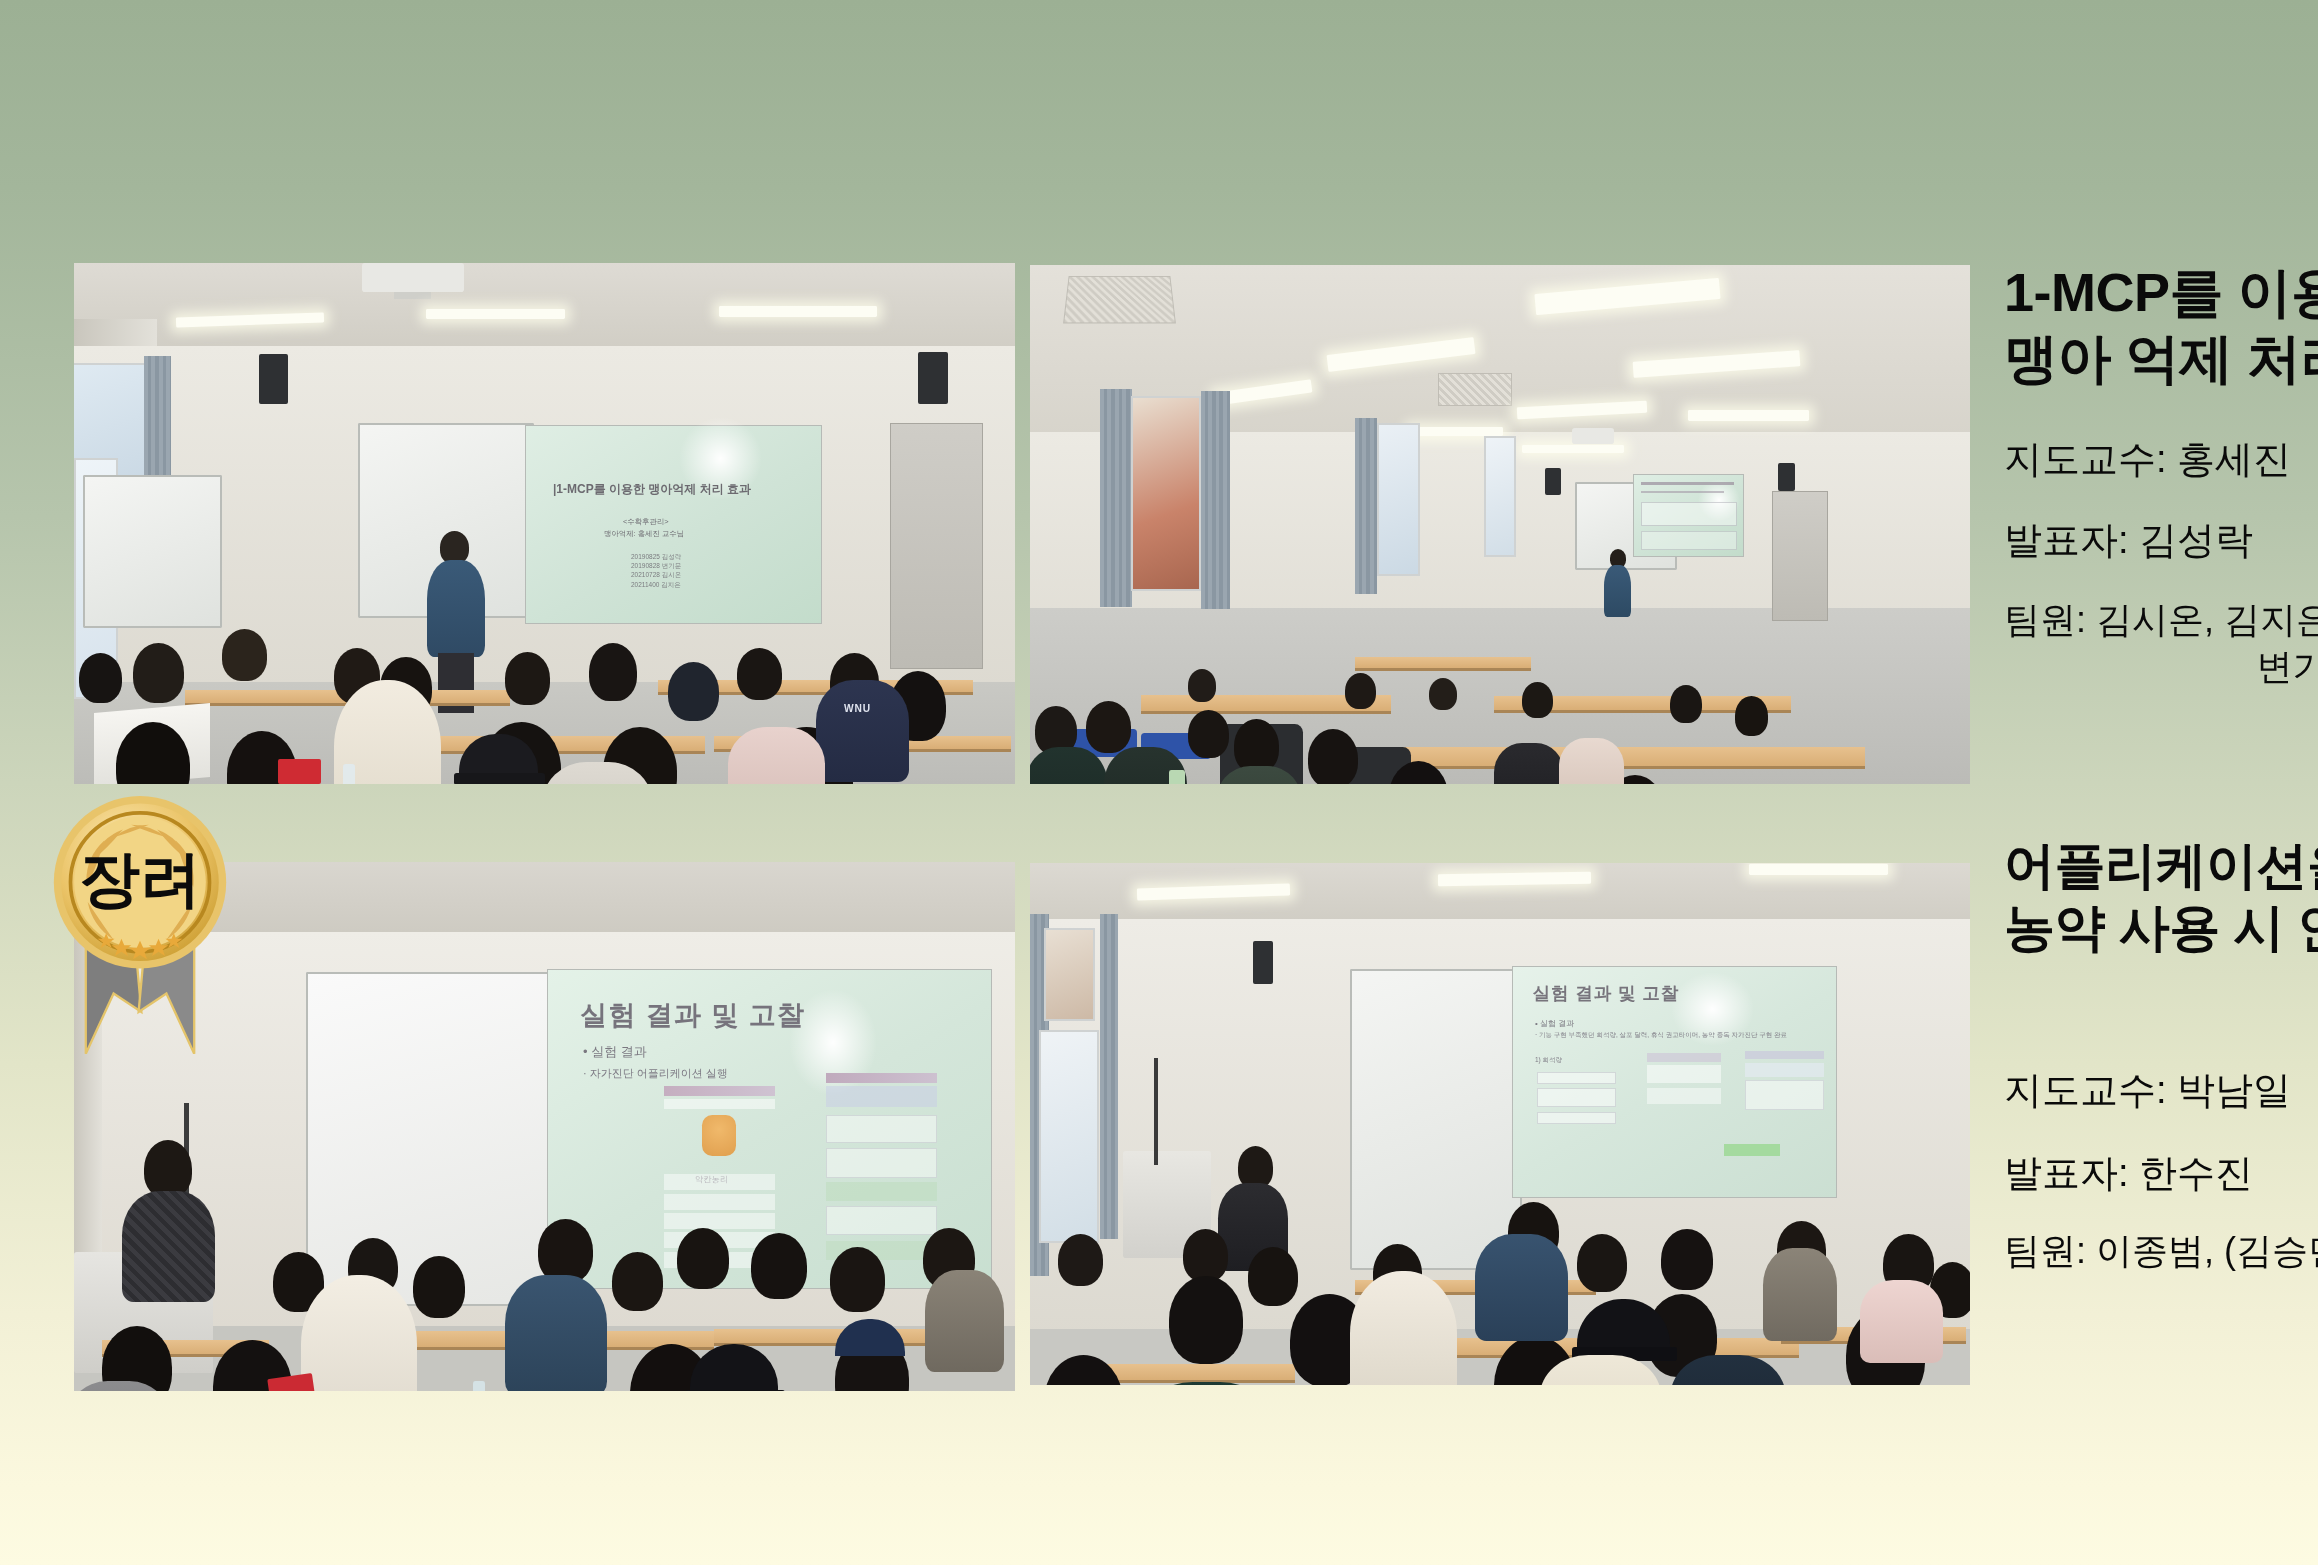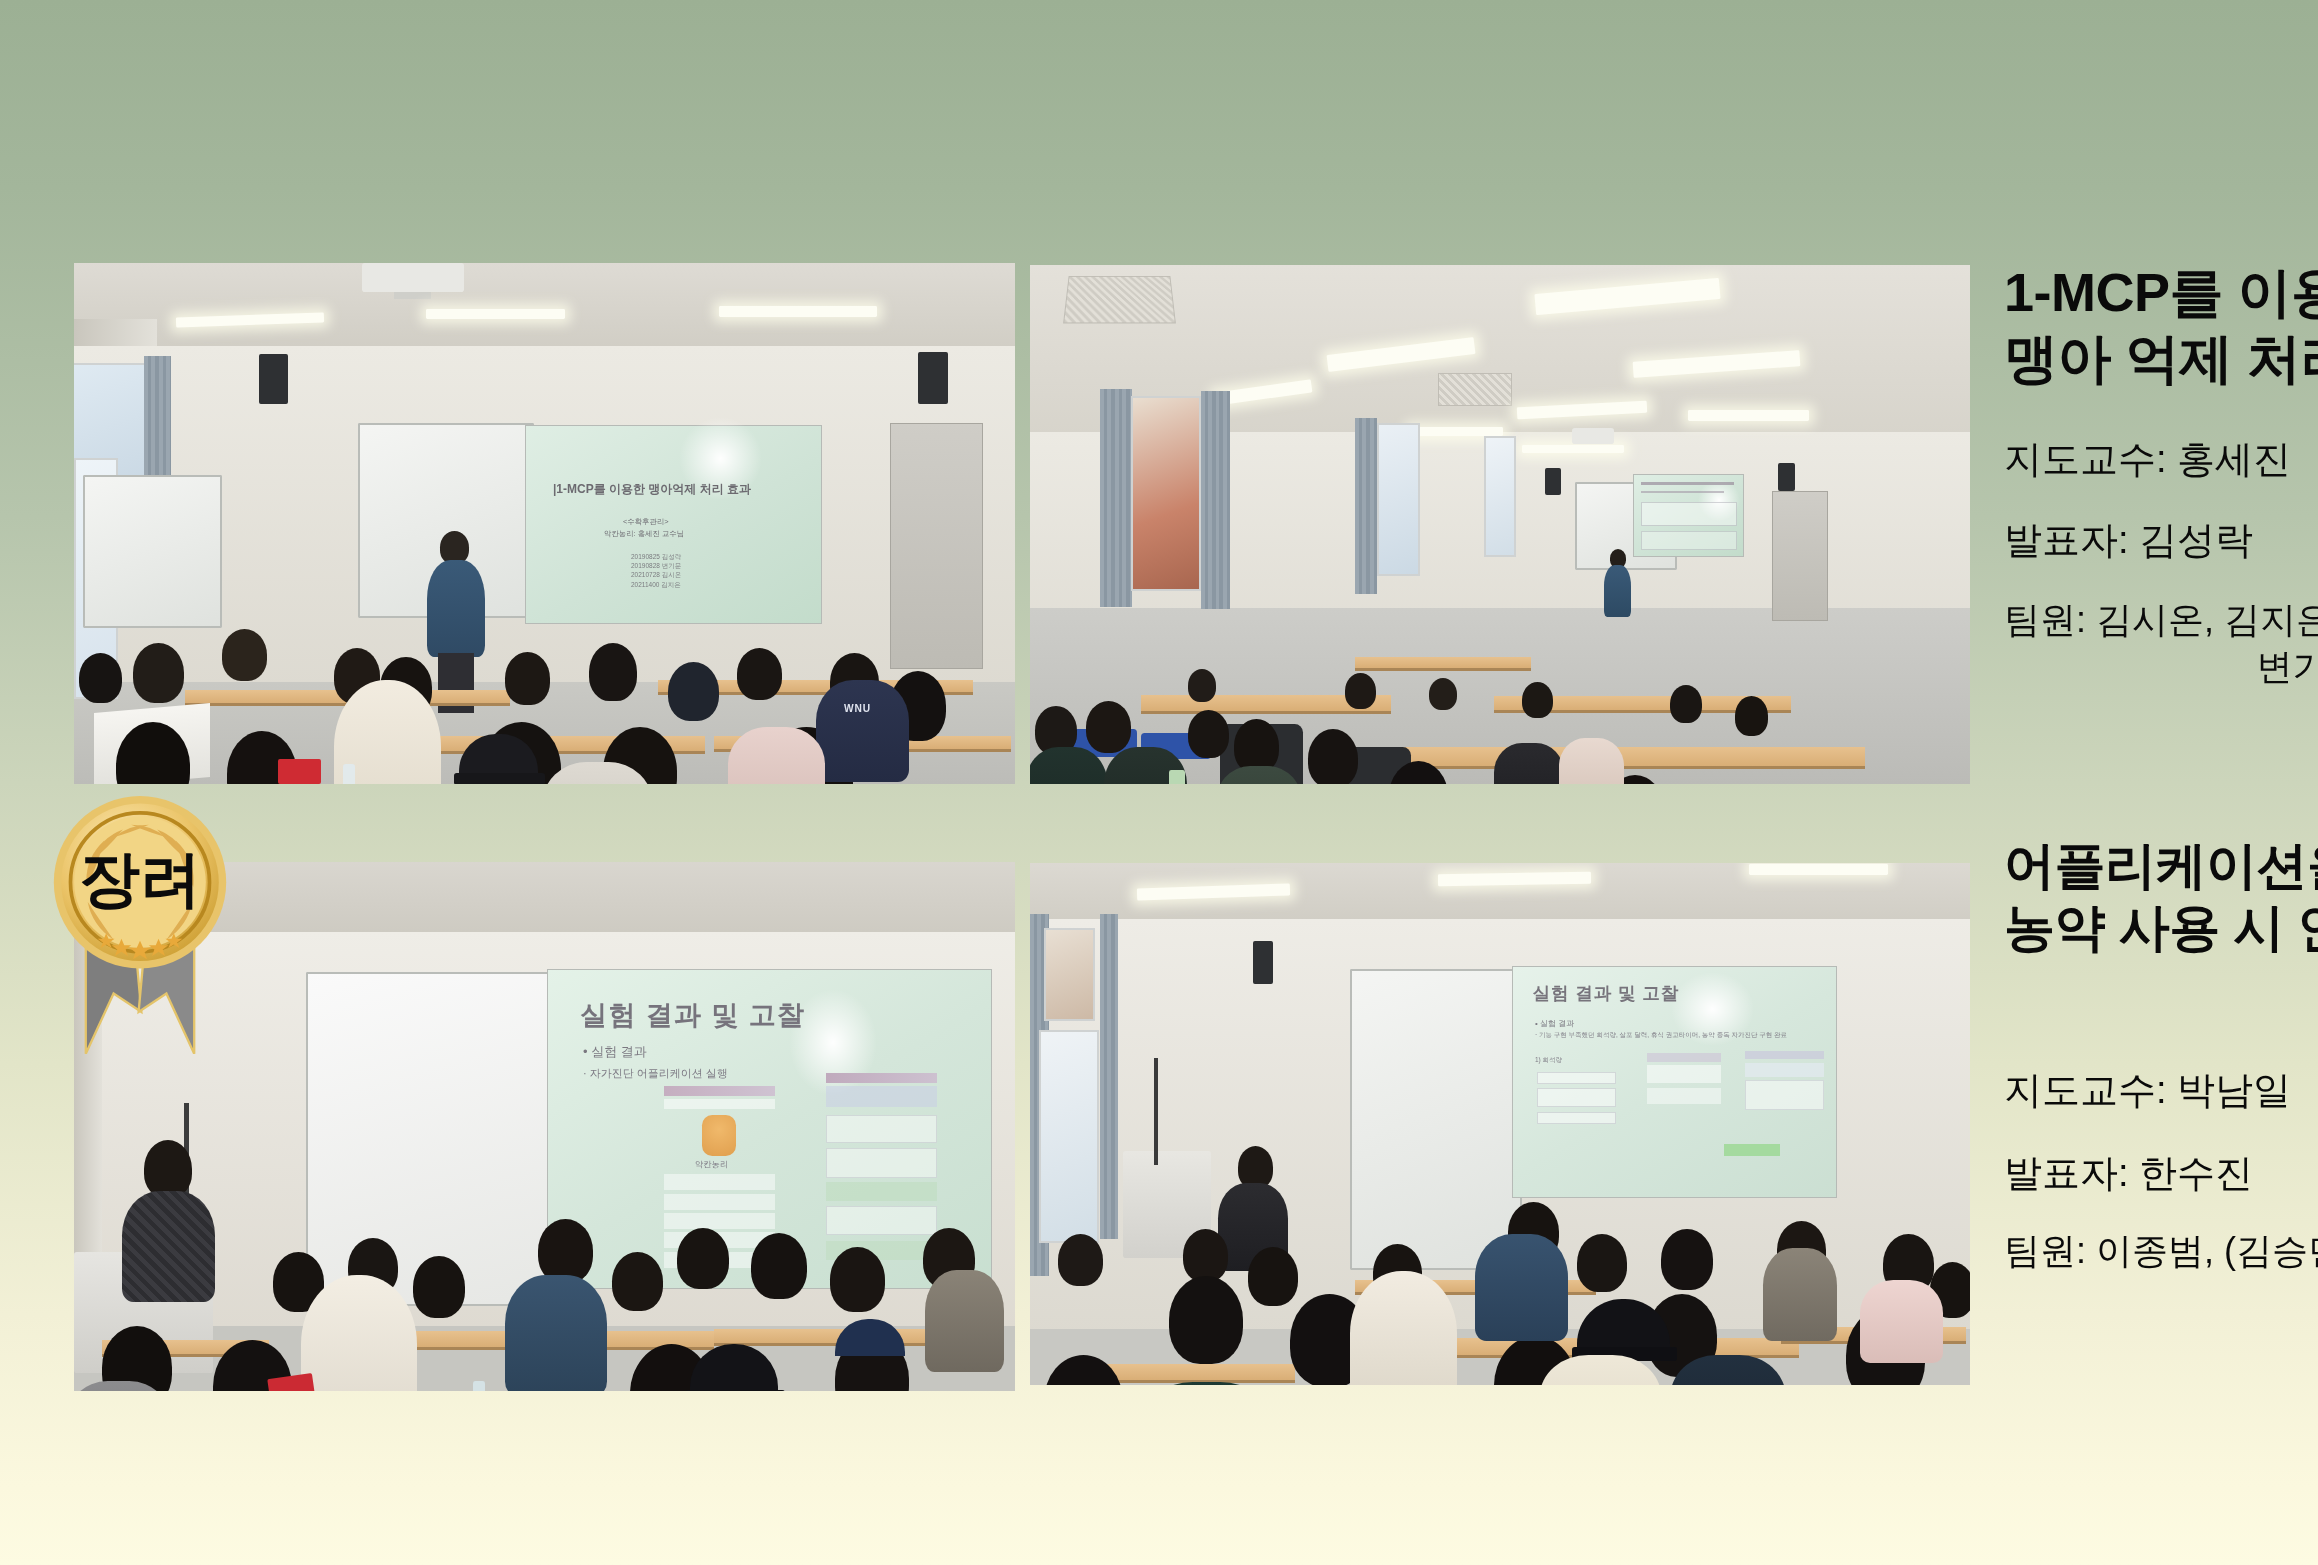--- a/index.html
+++ b/index.html
@@ -103,21 +103,21 @@
       <div class="window" style="left:-4.6px;top:100px;width:79px;height:167px;"></div>
       <div class="curtain" style="left:70px;top:93px;width:27px;height:199px;"></div>
       <div class="window" style="left:0px;top:195px;width:44px;height:241px;
             background:linear-gradient(160deg,#eef4f8,#d6e2ec);"></div>
 
       <div class="board" style="left:284px;top:160px;width:176px;height:195px;"></div>
       <div class="screenPJ" style="left:451px;top:162px;width:297px;height:199px;">
         <div class="glow" style="left:153px;top:-9.3px;width:83px;height:83px;"></div>
         <div class="slideTitle" style="left:27px;top:55px;font-size:12px;">|1-MCP를 이용한 맹아억제 처리 효과</div>
         <div class="slideSub" style="left:97px;top:91px;font-size:7.4px;">&lt;수확후관리&gt;</div>
-        <div class="slideSub" style="left:78px;top:103px;font-size:7.4px;">악칸농리: 홍세진 교수님</div>
+        <div class="slideSub" style="left:78px;top:103px;font-size:7.4px;">맹아억제: 홍세진 교수님</div>
         <div class="slideSub" style="left:105px;top:126px;font-size:6.5px;line-height:1.42;white-space:pre-line;opacity:.85;">20190825 김성락
 20190828 변기문
 20210728 김시온
 20211400 김지은</div>
       </div>
 
       <div class="board" style="left:9.3px;top:212px;width:139px;height:153px;"></div>
 
       <div class="door" style="left:816px;top:160px;width:93px;height:246px;"></div>
 
@@ -290,21 +290,21 @@
         <div class="slideTitle" style="left:32px;top:27px;font-size:27px;letter-spacing:1.4px;color:#76737c;">실험 결과 및 고찰</div>
         <div class="slideSub" style="left:35px;top:73px;font-size:13px;color:#7a7780;">• 실험 결과</div>
         <div class="slideSub" style="left:35px;top:96px;font-size:11px;color:#7d7a84;">· 자가진단 어플리케이션 실행</div>
 
         <div style="position:absolute;left:116px;top:116px;width:111px;height:10.2px;
               background:linear-gradient(90deg,#c5aec0,#cfc3d2);"></div>
         <div style="position:absolute;left:116px;top:129px;width:111px;height:10.2px;
               background:rgba(255,255,255,.5);"></div>
         <div style="position:absolute;left:154px;top:145px;width:34px;height:41px;
               background:radial-gradient(circle at 50% 35%, #f0b96b, #e09f4e);border-radius:10.2px;"></div>
-        <div class="slideSub" style="left:147px;top:189px;font-size:8.3px;color:#7c7883;">악칸농리</div>
+        <div class="slideSub" style="left:147px;top:204px;font-size:8.3px;color:#7c7883;">악칸농리</div>
         <div style="position:absolute;left:116px;top:204px;width:111px;height:16px;background:rgba(255,255,255,.48);"></div>
         <div style="position:absolute;left:116px;top:224px;width:111px;height:16px;background:rgba(255,255,255,.48);"></div>
         <div style="position:absolute;left:116px;top:243px;width:111px;height:16px;background:rgba(255,255,255,.48);"></div>
         <div style="position:absolute;left:116px;top:262px;width:111px;height:16px;background:rgba(255,255,255,.48);"></div>
         <div style="position:absolute;left:116px;top:282px;width:111px;height:16px;background:rgba(255,255,255,.48);"></div>
 
         <div style="position:absolute;left:278px;top:103px;width:111px;height:10.2px;
               background:linear-gradient(90deg,#c0aabd,#cdc1d0);"></div>
         <div style="position:absolute;left:278px;top:116px;width:111px;height:21.3px;
               background:rgba(200,205,230,.55);"></div>

